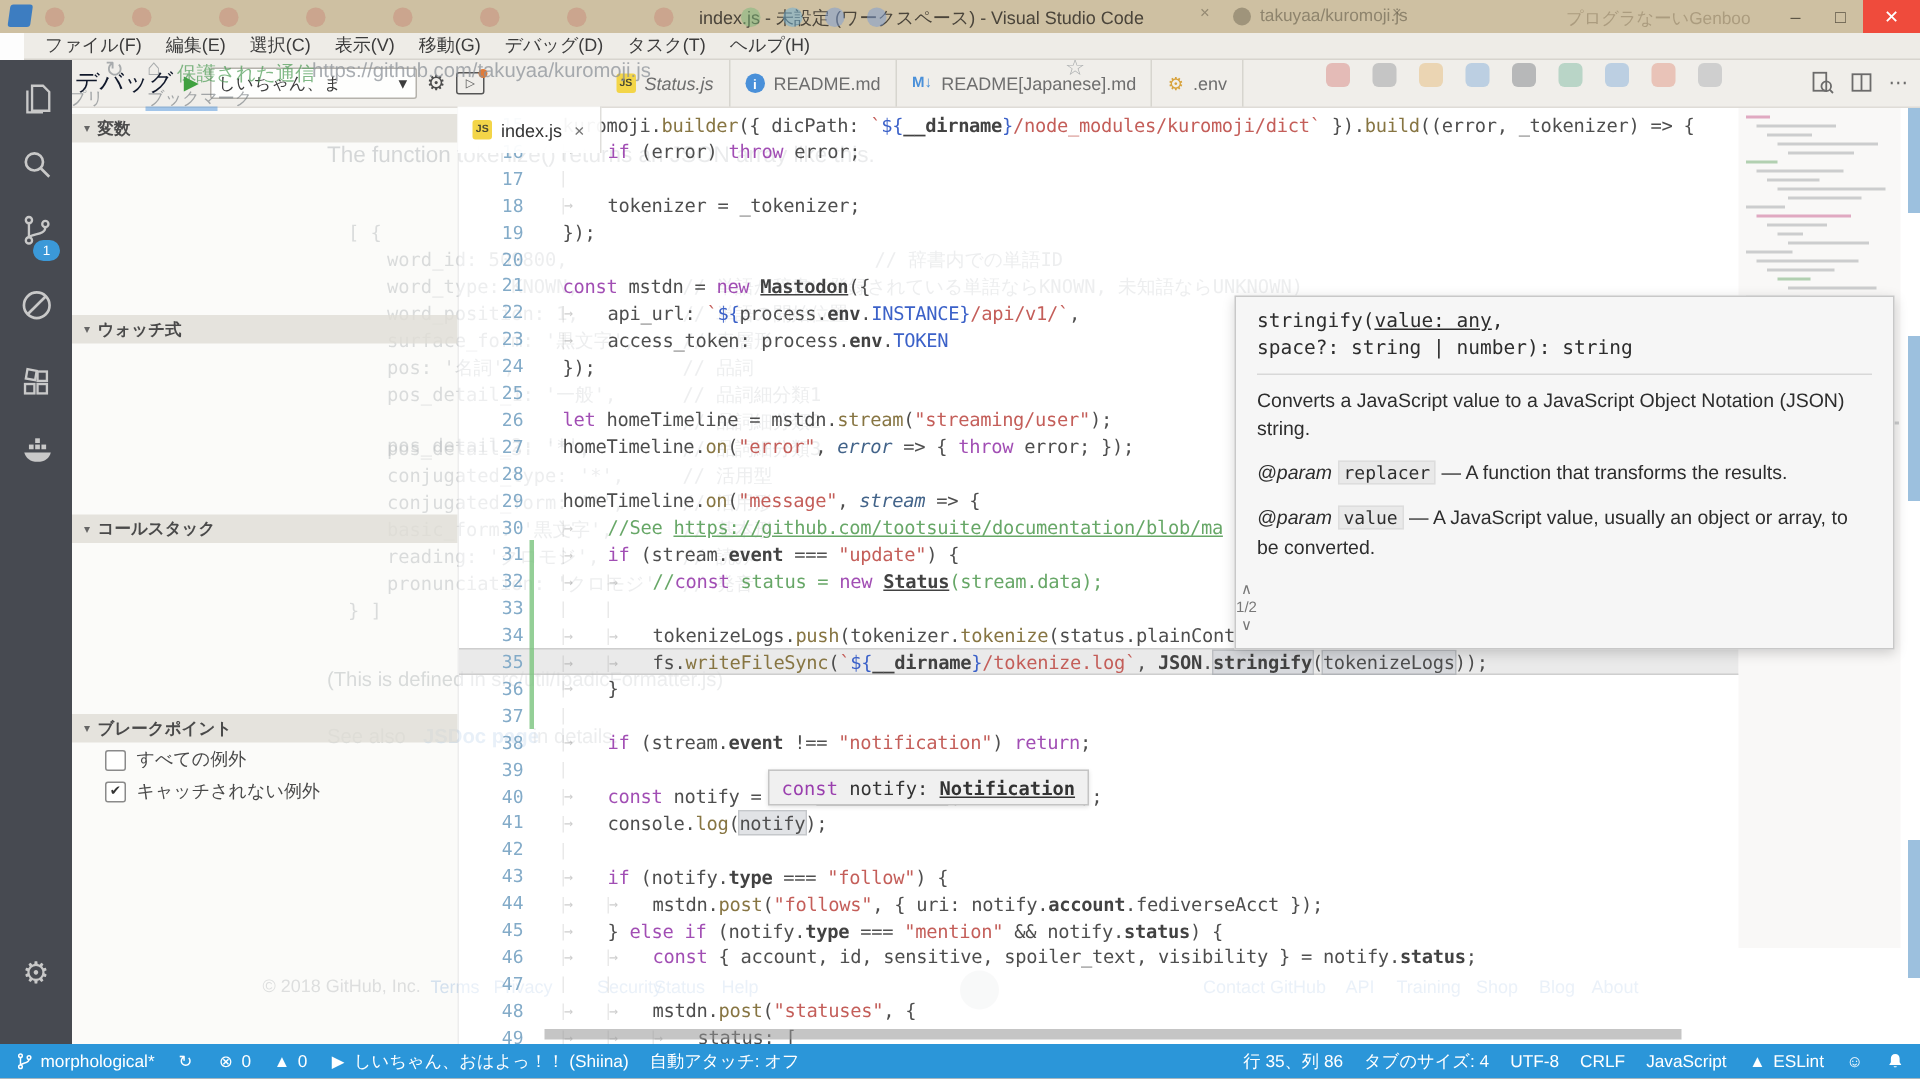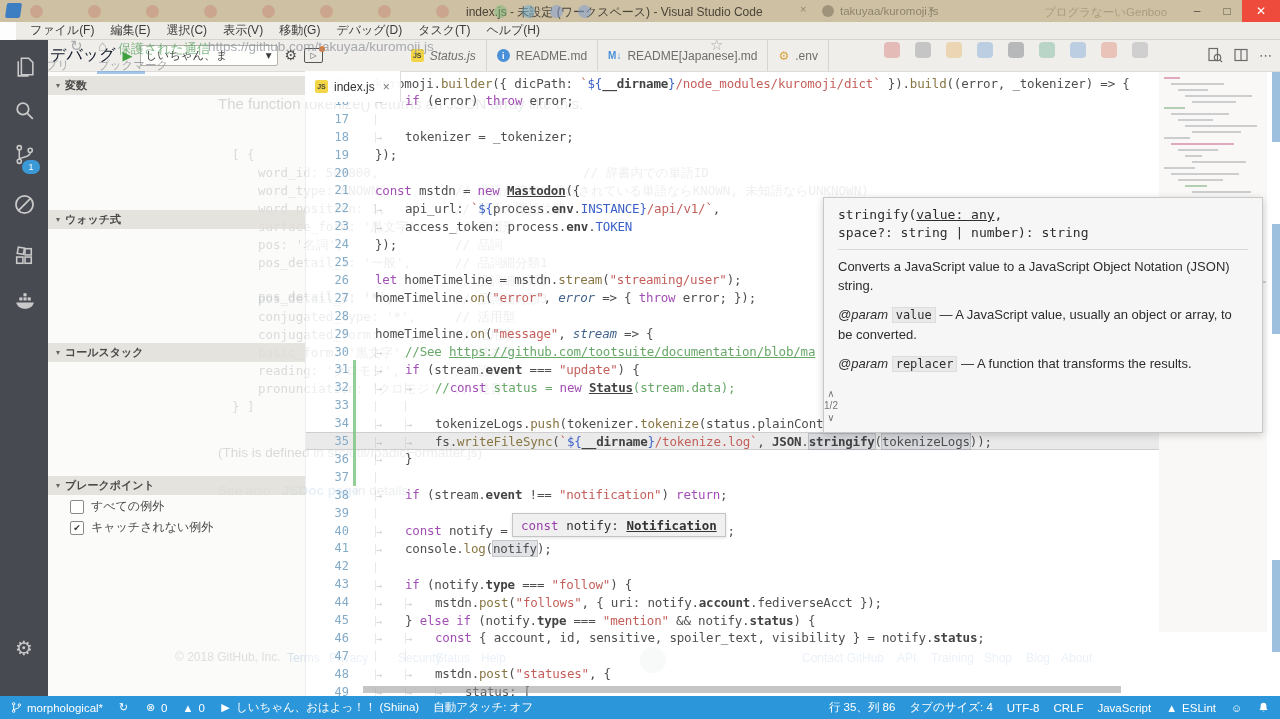--- a/index.html
+++ b/index.html
@@ -540,22 +540,22 @@
   </div>
 
   <div id="hover-tooltip">
     <div id="tt-sig">
         <div class="tt-sigline"><span>stringify(</span><span class="tt-u">value: any</span><span>,</span></div>
         <div class="tt-sigline"><span>space?: string | number): string</span></div>
       </div>
     <div class="tt-div"></div>
     <div id="tt-body">
         <p class="tt-p"><span>Converts a JavaScript value to a JavaScript Object Notation (JSON) string.</span></p>
+        <p class="tt-p"><span class="tt-it">@param</span><span> </span><span class="tt-chip">replacer</span><span> — A function that transforms the results.</span></p>
         <p class="tt-p"><span class="tt-it">@param</span><span> </span><span class="tt-chip">value</span><span> — A JavaScript value, usually an object or array, to be converted.</span></p>
-        <p class="tt-p"><span class="tt-it">@param</span><span> </span><span class="tt-chip">replacer</span><span> — A function that transforms the results.</span></p>
         <p class="tt-p"></p>
       </div>
   </div>
   <div id="hover-pager">
       <span>∧</span>
       <span>1/2</span>
       <span>∨</span>
     </div>
   <div id="inline-hint"><span class="ih-kw">const</span><span> notify: </span><span class="ih-u">Notification</span></div>
 </div>

